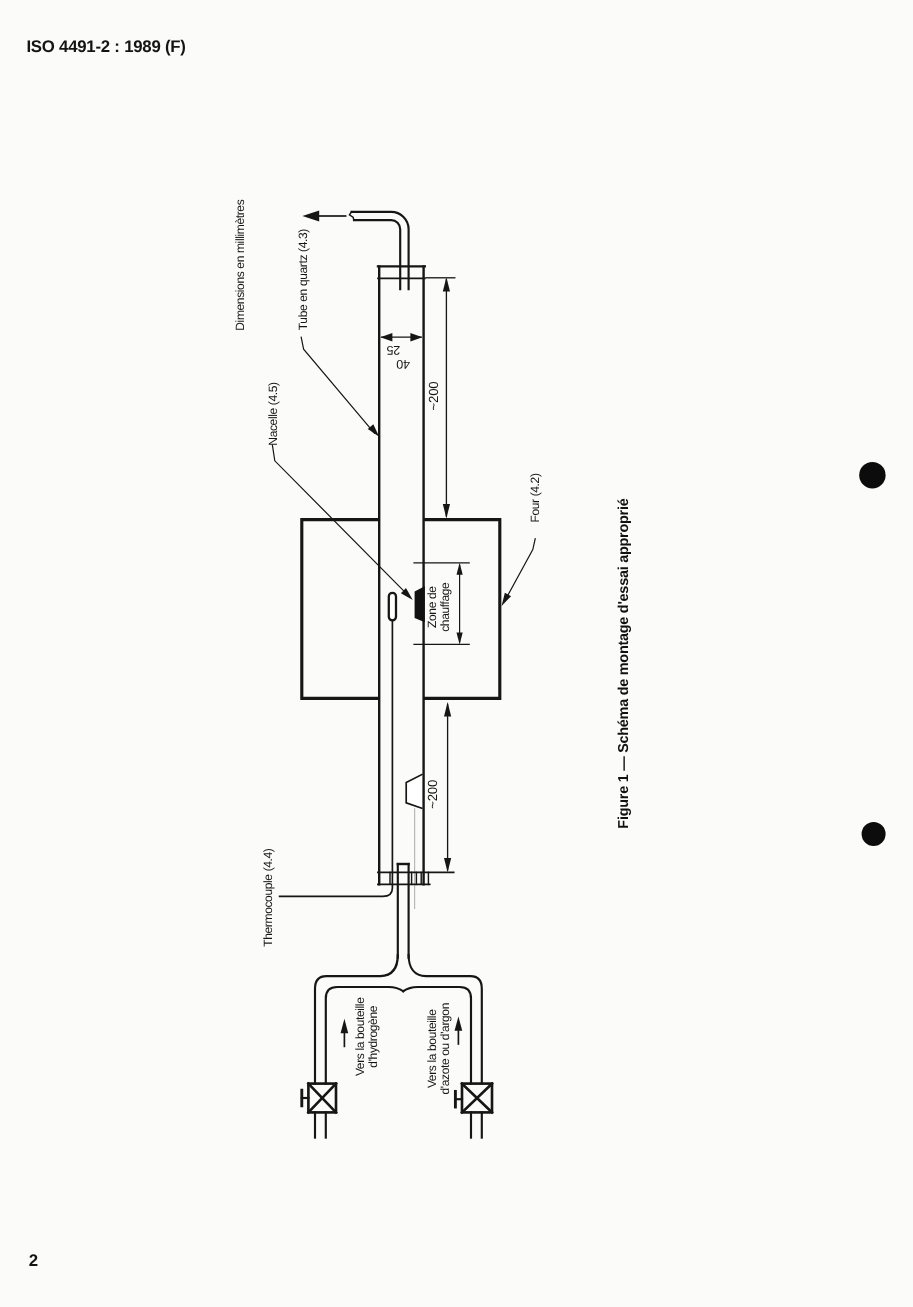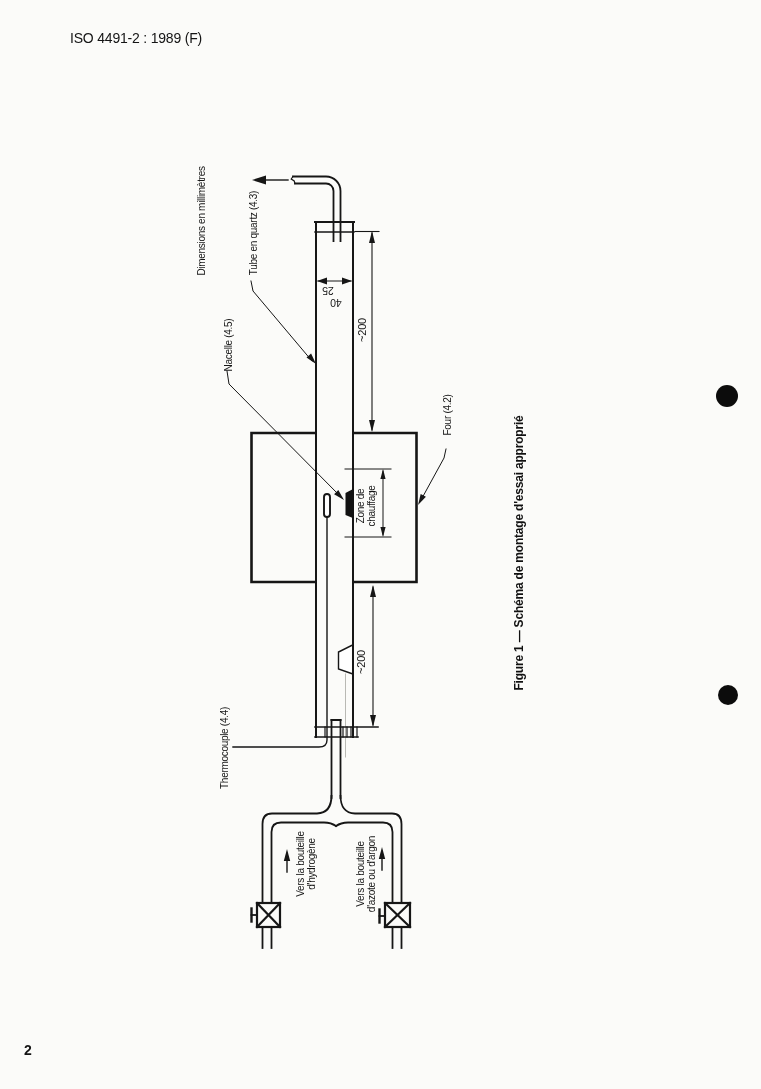--- a/index.html
+++ b/index.html
@@ -5,21 +5,21 @@
   html,body{margin:0;padding:0;}
   body{
     width:761px;height:1089px;position:relative;overflow:hidden;
     background:#fbfbf9;
     font-family:"Liberation Sans","DejaVu Sans",sans-serif;
     color:#141414;
   }
   .page{position:absolute;inset:0;}
   .hdr{
     position:absolute;left:22px;top:30px;
-    font-size:14px;font-weight:normal;letter-spacing:-0.2px;white-space:nowrap;margin-left:48px;
+    font-size:14px;font-weight:bold;letter-spacing:-0.2px;white-space:nowrap;
   }
   .pagenum{
     position:absolute;left:24px;top:1042px;
     font-size:14px;font-weight:bold;
   }
   svg{position:absolute;left:0;top:0;}
   .lbl{
     position:absolute;white-space:pre;text-align:center;
     font-size:10px;letter-spacing:-0.3px;line-height:11px;
     transform:translate(-50%,-50%) rotate(-90deg);

